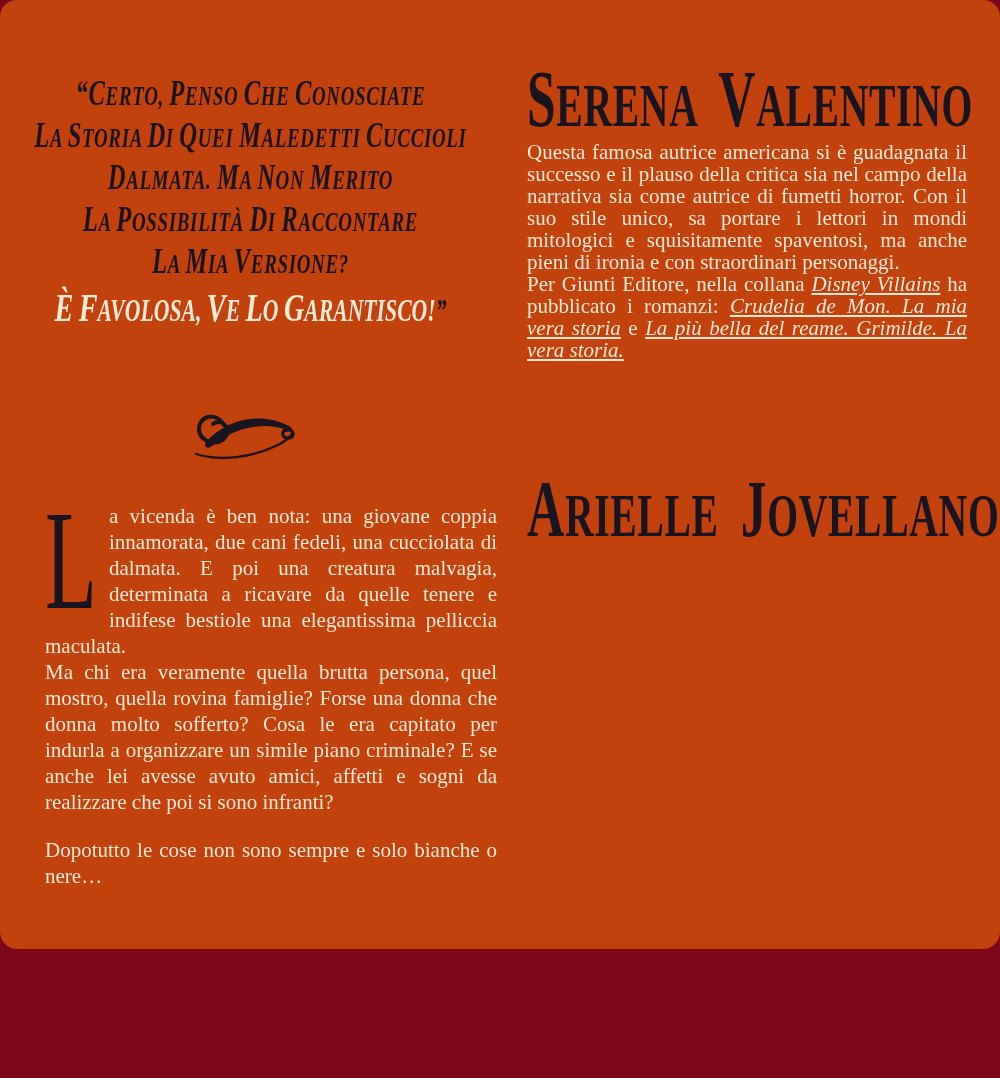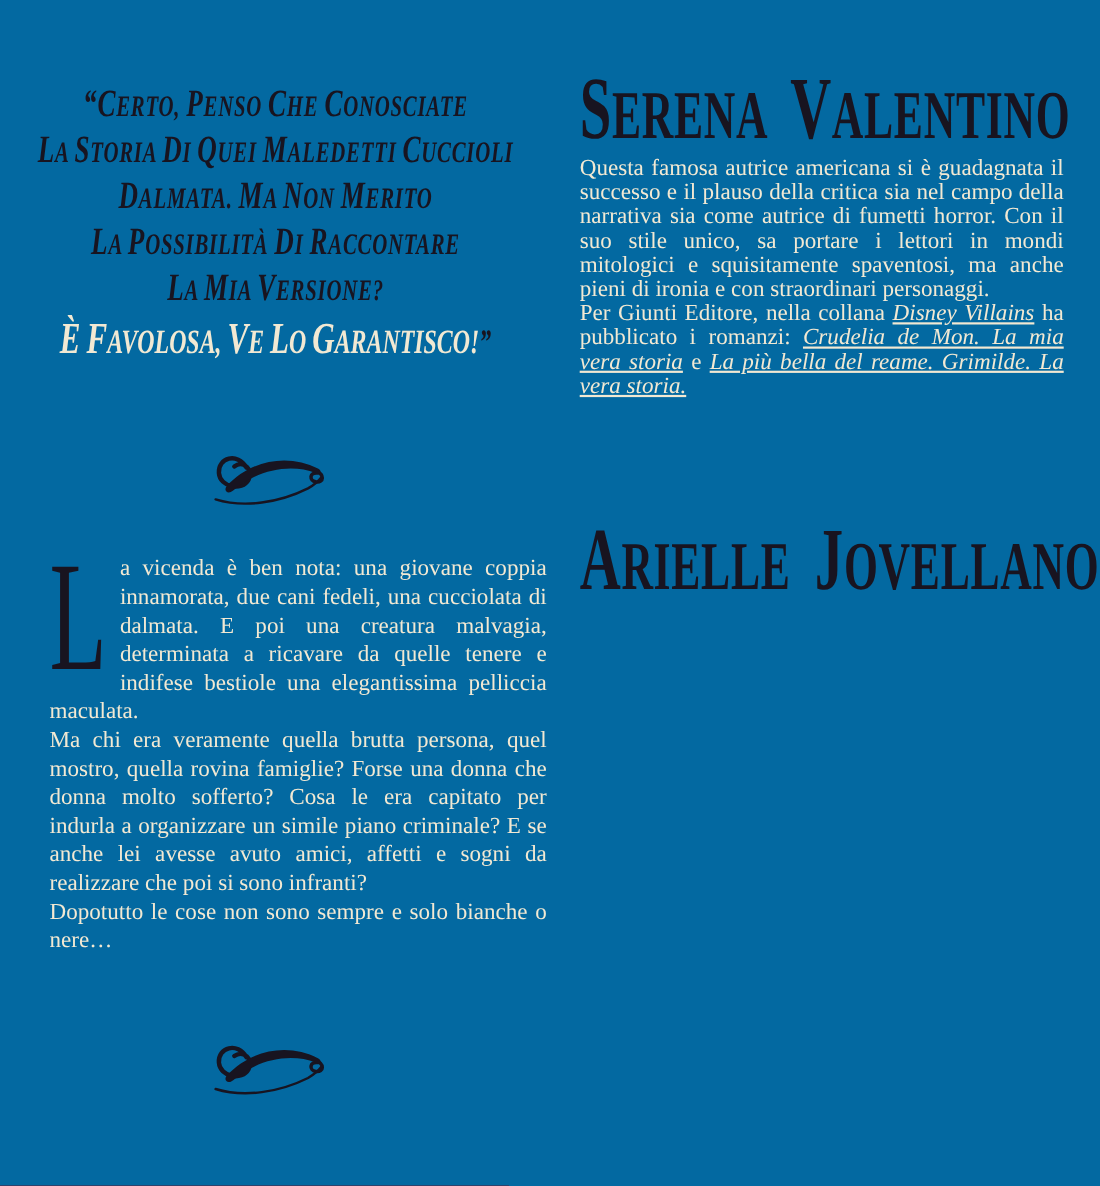--- a/index.html
+++ b/index.html
@@ -1,19 +1,20 @@
 <!DOCTYPE html>
 <html><head>
 <meta charset="utf-8">
 <style>
   html,body { margin:0; padding:0; background:#7d0618; }
   .page {
-    position:relative; width:1000px; height:1078px; overflow:hidden;
-    background:#0369a1;
+    position:relative; width:1000px; height:949px; overflow:hidden;
+    background:#c2410c;
     font-family:"Liberation Serif", serif;
+    border-radius:17px;
   }
   
   .tuscan { text-transform:uppercase; }
   .tuscan .cap { font-size:1.3em; }
 
   
   .quote {
     position:absolute; left:-65px; top:74px; width:670px;
     text-align:center; color:#181420;
     font-weight:bold; font-style:italic;
@@ -28,21 +29,21 @@
   .flourish { position:absolute; left:192px; }
   .flourish-1 { top:404px; }
   .flourish-2 { top:940px; }
 
   
   .synopsis {
     position:absolute; left:45px; top:503px; width:452px;
     color:#f2e9d3; font-size:21px; line-height:26px; text-align:justify;
   }
   .synopsis p { margin:0; }
-  .synopsis p.spaced { }
+  .synopsis p.spaced { margin-top:22px; }
   .dropcap {
     float:left; width:56px; height:106px; margin:4px 8px 0 0;
     overflow:visible; color:#181420;
   }
   .dropcap span {
     display:inline-block; font-size:142px; line-height:106px;
     transform:scaleX(0.60); transform-origin:left top;
   }
 
   

